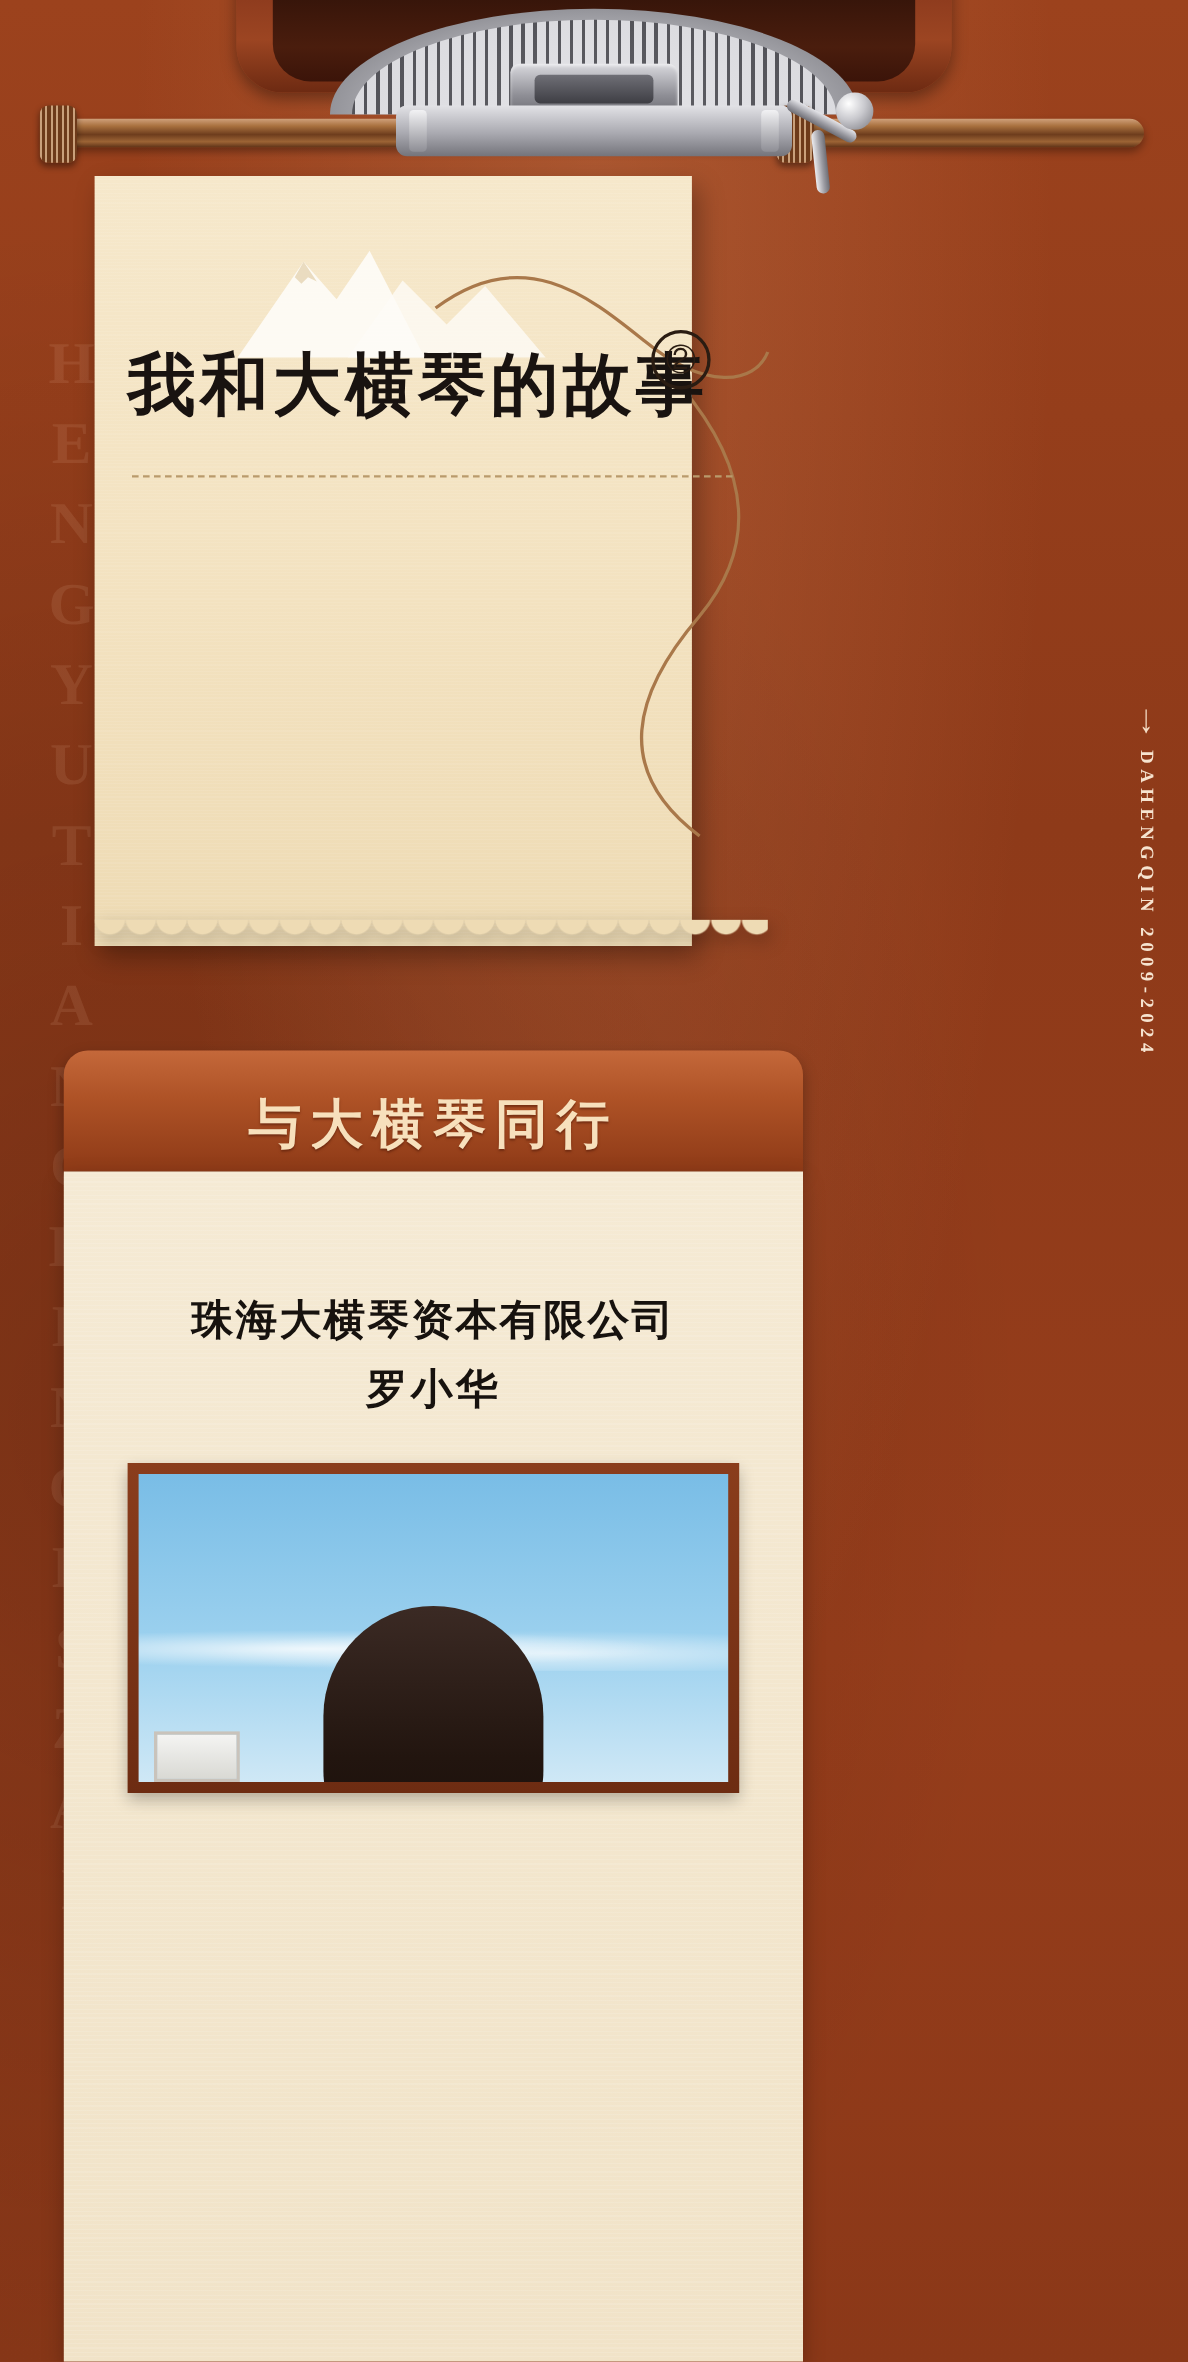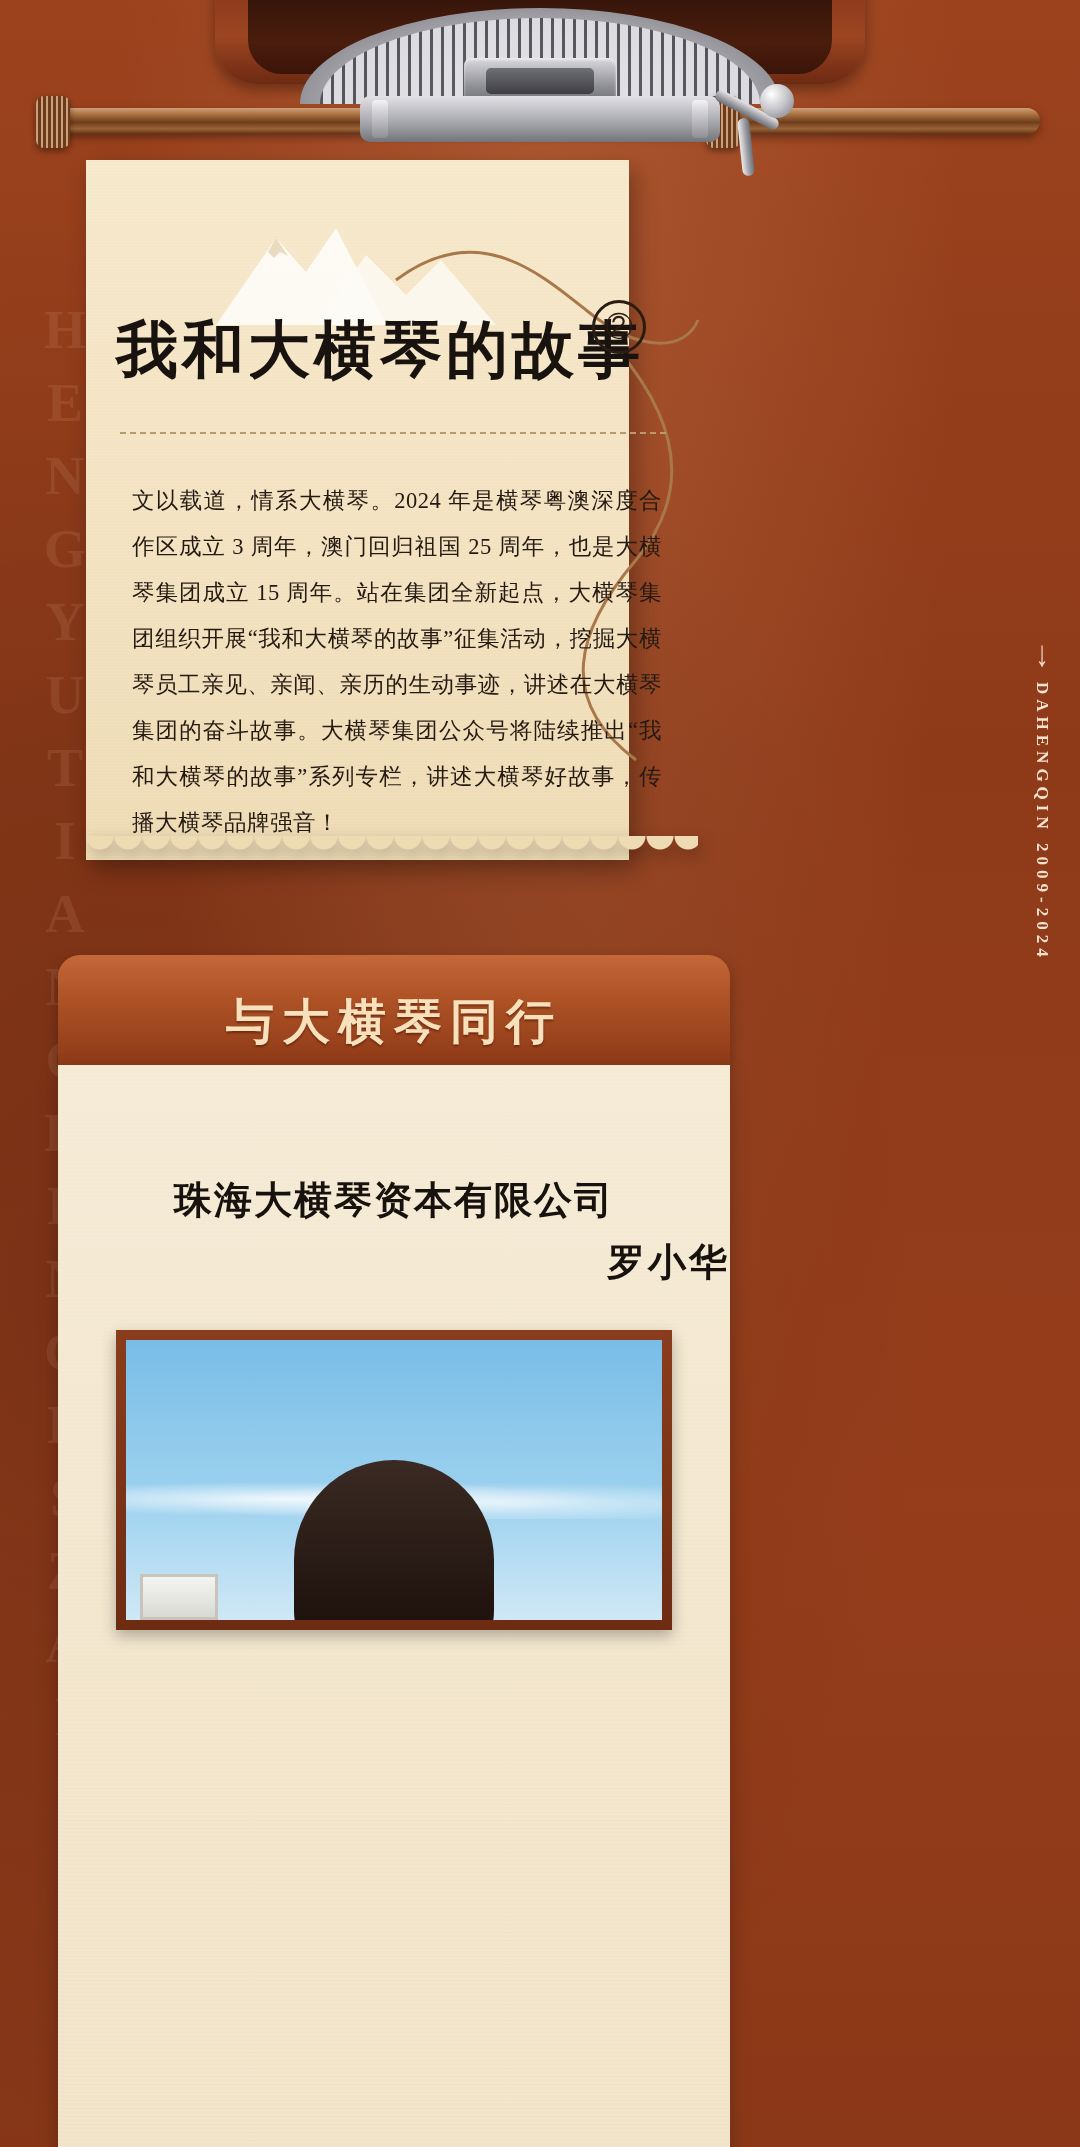--- a/index.html
+++ b/index.html
@@ -329,21 +329,21 @@
     font-family: "Liberation Serif", serif;
     font-weight: 700;
     font-size: 38px;
     letter-spacing: 2px;
     color: #17120e;
   }
   .card-name {
     position: absolute;
     left: 0; top: 172px;
     width: 672px;
-    text-align: right;
+    text-align: center;
     font-family: "Liberation Serif", serif;
     font-weight: 700;
     font-size: 38px;
     letter-spacing: 3px;
     color: #17120e;
   }
 
   
   .photo-frame {
     position: absolute;
@@ -430,21 +430,20 @@
 
   <svg class="swirl" viewBox="0 0 320 620">
     <path d="M10 80 C90 20, 150 70, 200 110 C255 155, 300 150, 312 120" fill="none" stroke="#a9784a" stroke-width="3"></path>
     <path d="M232 150 C300 230, 300 300, 250 360 C190 430, 170 500, 250 560" fill="none" stroke="#a9784a" stroke-width="3"></path>
   </svg>
 
   <div class="paper-title">我和大横琴的故事</div>
   <div class="title-badge">②</div>
   <div class="title-rule"></div>
 
-  <div class="paper-body">文以载道，情系大横琴。2024 年是横琴粤澳深度合作区成立 3 周年，澳门回归祖国 25 周年，也是大横琴集团成立 15 周年。站在集团全新起点，大横琴集团组织开展“我和大横琴的故事”征集活动，挖掘大横琴员工亲见、亲闻、亲历的生动事迹，讲述在大横琴集团的奋斗故事。大横琴集团公众号将陆续推出“我和大横琴的故事”系列专栏，讲述大横琴好故事，传播大横琴品牌强音！</div>
 </div>
 <div class="paper-edge"></div>
 
 <div class="banner">
   <div class="banner-text">与大横琴同行</div>
 </div>
 
 <div class="card">
   <div class="card-company">珠海大横琴资本有限公司</div>
   <div class="card-name">罗小华</div>

